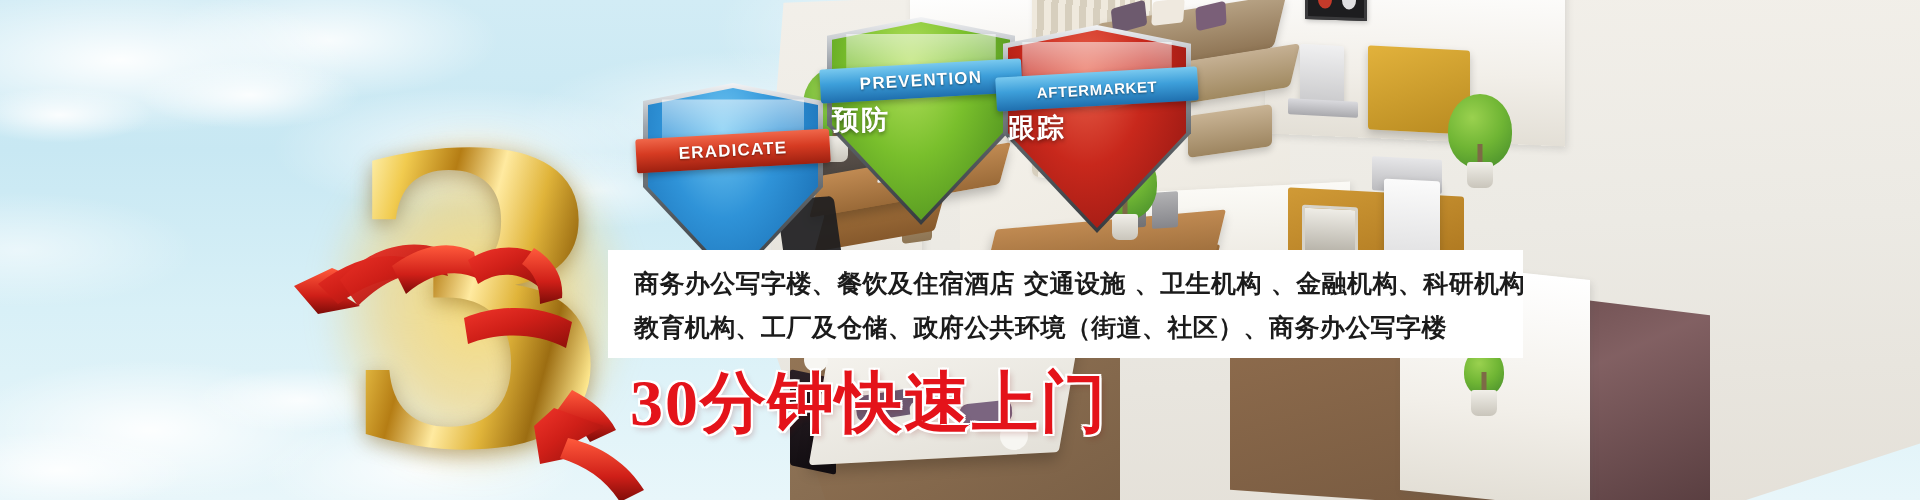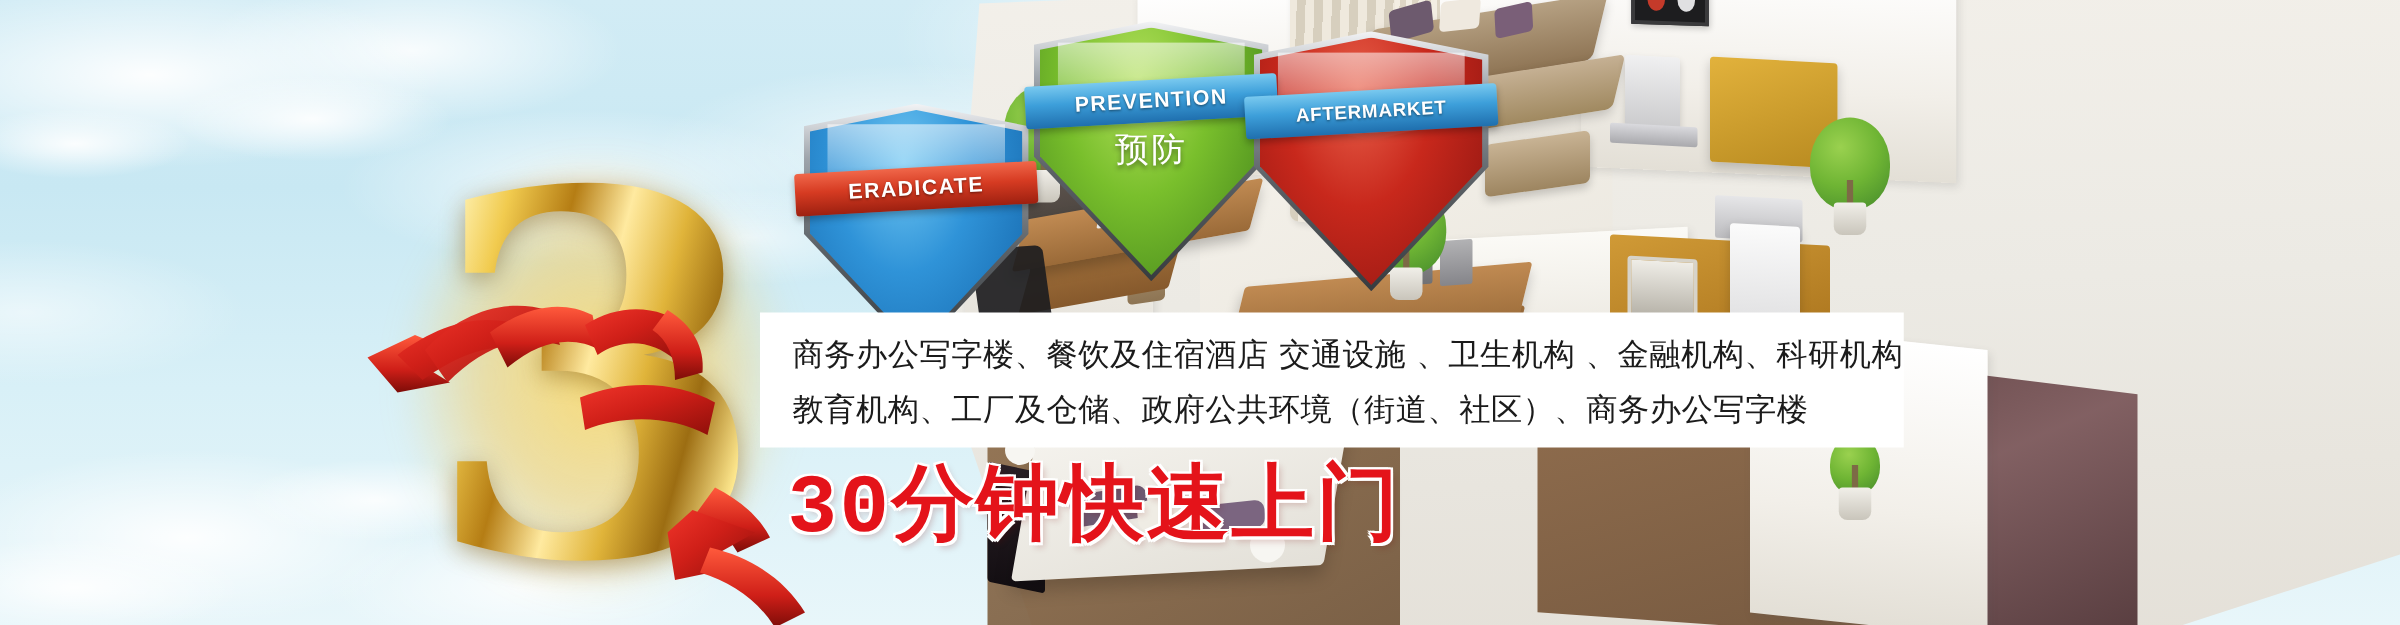--- a/index.html
+++ b/index.html
@@ -229,22 +229,22 @@
   .ribbon-blue { top:42px; background:linear-gradient(180deg,#79c9ef 0%,#3d9fda 45%,#1f6fae 100%); }
   .shield .ribbon span {
     color:#ffffff; font-weight:bold; font-size:17px; letter-spacing:1.2px;
     text-shadow:0 1px 2px rgba(0,0,0,.45);
     white-space:nowrap;
   }
   .shield-red .ribbon span { font-size:15px; letter-spacing:.6px; }
 
   .shield .cn {
     position:absolute; left:0; right:0; top:84px; z-index:5;
-    text-align:center;
-    color:#ffffff; font-weight:normal; font-size:27px; line-height:1.08;
+    text-align:left;
+    color:#ffffff; font-weight:bold; font-size:27px; line-height:1.08;
     text-shadow:0 2px 4px rgba(0,0,0,.45);
   }
   .shield .cn div { letter-spacing:2px; }
 
   #shield1 { left:648px; top:88px; }
   #shield2 { left:832px; top:22px; width:178px; height:198px; }
   #shield3 { left:1008px; top:30px; width:178px; height:198px; }
 
   
   .gold3-wrap {
@@ -274,38 +274,39 @@
   }
   .ribbon-svg { position:absolute; left:-20px; top:0; width:420px; height:400px; pointer-events:none; }
 
   
   .textpanel {
     position:absolute; left:608px; top:250px;
     width:915px; height:108px;
     background:#ffffff;
     padding:12px 22px 0 26px;
     z-index:20;
+    font-weight:bold;
   }
   .textpanel .line {
     color:#1b1b1b;
     font-size:25px;
     line-height:44px;
     letter-spacing:.4px;
     white-space:nowrap;
     font-family:"DejaVu Sans","Liberation Sans",sans-serif;
   }
 
   
   .headline {
     position:absolute; left:630px; top:358px;
     z-index:21;
     font-size:66px; font-weight:bold;
     color:#e4131a;
     letter-spacing:2px;
-    font-family:Liberation Mono, monospace;
+    font-family:Liberation Serif, serif;
     text-shadow:
        2px 0 0 #ffffff, -2px 0 0 #ffffff, 0 2px 0 #ffffff, 0 -2px 0 #ffffff,
        2px 2px 0 #ffffff, -2px 2px 0 #ffffff, 2px -2px 0 #ffffff, -2px -2px 0 #ffffff,
        3px 4px 6px rgba(120,0,0,.22);
     white-space:nowrap;
   }
 </style>
 </head>
 <body>
 
@@ -472,20 +473,21 @@
   </div>
 
   <div class="shield shield-red" id="shield3">
     <div class="rim"></div>
     <div class="body"></div>
     <div class="gloss"></div>
     <div class="ribbon ribbon-blue">
       <span>AFTERMARKET</span>
     </div>
     <div class="cn">
+      <div>跟踪</div>
     </div>
   </div>
 
   <div class="textpanel">
     <div class="line">商务办公写字楼、餐饮及住宿酒店 交通设施 、卫生机构 、金融机构、科研机构</div>
     <div class="line">教育机构、工厂及仓储、政府公共环境（街道、社区）、商务办公写字楼</div>
   </div>
 
   <div class="headline">30分钟快速上门</div>
 

